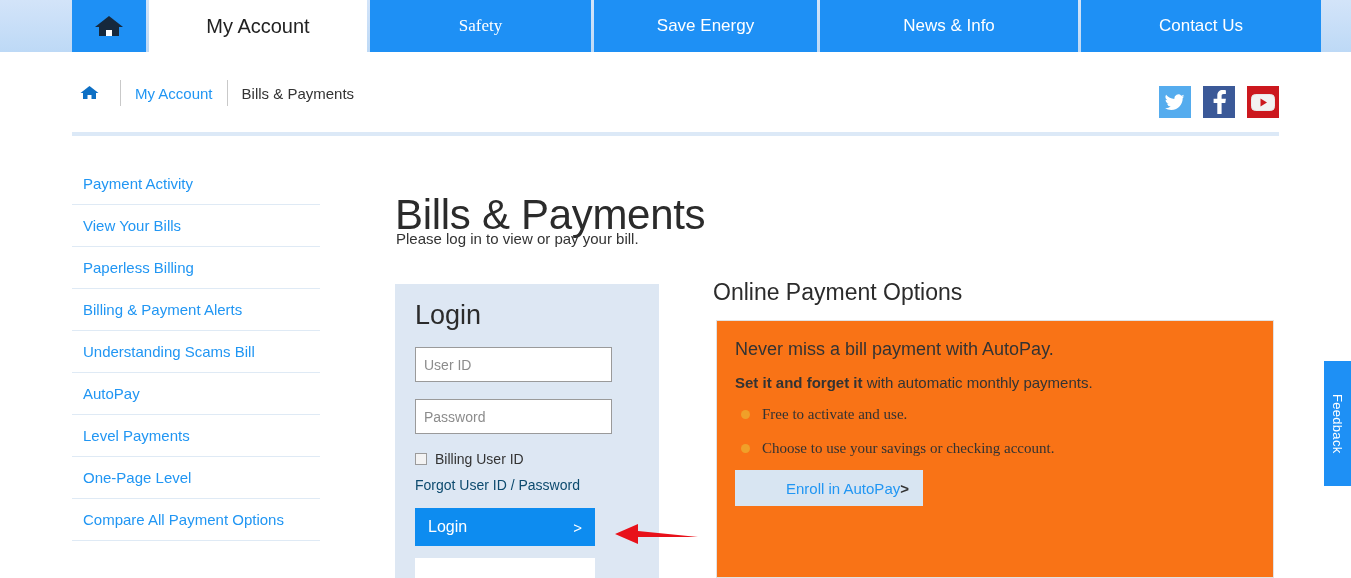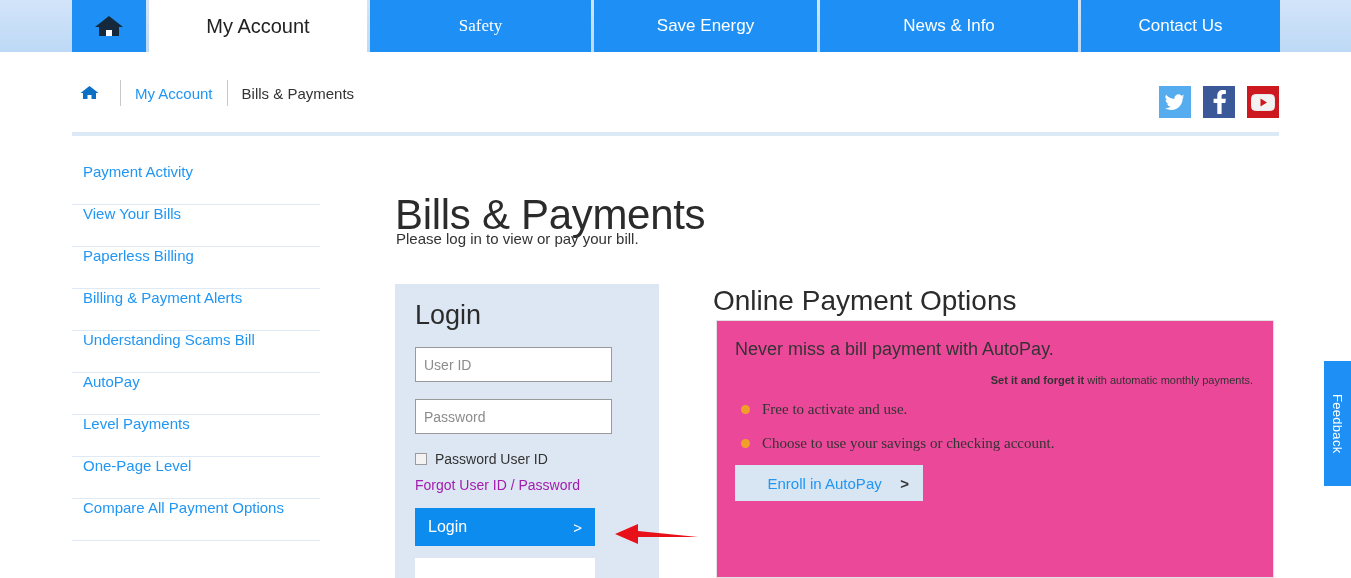--- a/index.html
+++ b/index.html
@@ -32,21 +32,21 @@
     display:flex; align-items:center; justify-content:center;
     font-size:17px; margin-right:3px;
   }
   .nav-item.active{
     background:#ffffff; color:#222222; font-size:20px;
   }
   .w-account{ width:218px; }
   .w-safety{ width:221px;font-family:Liberation Serif, serif; }
   .w-save{ width:223px; }
   .w-news{ width:258px; }
-  .w-contact{ width:199px; margin-right:0; }
+  .w-contact{ width:240px; margin-right:0; }
 
   
   .crumbbar{
     position:absolute; left:72px; top:52px; width:1207px; height:82px;
     background:#ffffff;
     display:flex; align-items:center;
   }
   .crumb-left{ display:flex; align-items:center; height:28px; }
   .crumb-home{ width:34px; display:flex; align-items:center; justify-content:center; }
   .crumb-sep{ width:1px; height:26px; background:#c9c9c9; margin:0 14px; }
@@ -65,21 +65,21 @@
   .divider{
     position:absolute; left:72px; top:132px; width:1207px; height:4px;
     background:#dce9f7;
   }
 
   
   .sidebar{
     position:absolute; left:72px; top:163px; width:248px;
   }
   .side-item{
-    height:42px; display:flex; align-items:flex-start;
+    height:42px; display:flex; align-items:center;
     border-bottom:1px solid #dfeaf5;
     padding-left:11px;
   }
   .side-item a{
     color:#2196f3; font-size:15px; text-decoration:none;
   }
 
   
   .page-title{
     position:absolute; left:395px; top:163px;
@@ -109,21 +109,21 @@
     border-radius:0;
   }
   .login-input::placeholder{ color:#8c8c8c; }
   .remember-row{ display:flex; align-items:center; margin-bottom:10px; }
   .cbox{
     width:12px; height:12px; border:1px solid #9b9b9b; background:#f3f3f3;
     margin-right:8px; display:inline-block;
   }
   .remember-lbl{ font-size:14px; color:#333333; }
   .forgot{
-    display:block; color:#a21caf; font-size:14px; text-decoration:none;
+    display:block; color:#0c4a6e; font-size:14px; text-decoration:none;
     margin-bottom:15px;
   }
   .btn-login{
     width:180px; height:38px; background:#0d8cf0; border:none;
     color:#ffffff; font-family:"Liberation Sans", sans-serif; font-size:16px;
     display:flex; align-items:center; padding:0 13px;
     cursor:pointer;
   }
   .btn-login .lbl{ flex:1; text-align:left; }
   .btn-login .chev{ font-size:15px; }
@@ -132,46 +132,46 @@
   }
 
   
   .annot-arrow{
     position:absolute; left:612px; top:518px; width:86px; height:32px;
     pointer-events:none;
   }
 
   
   .opt-title{
-    position:absolute; left:713px; top:285px;
-    font-size:28px; font-weight:400; color:#2b2b2b;
+    position:absolute; left:713px; top:279px;
+    font-size:23px; font-weight:400; color:#2b2b2b;
   }
   .autopay-box{
     position:absolute; left:716px; top:320px; width:558px; height:258px;
-    border:1px solid #e2e2e2; background:#ec4899;
+    border:1px solid #e2e2e2; background:#f97316;
     padding:18px 20px 0 18px;
   }
   .ap-head{ font-size:18px; color:#333333; margin:0 0 14px 0; }
-  .ap-sub{ font-size:11px; color:#333333; margin:0 0 12px 0;text-align:right; }
+  .ap-sub{ font-size:15px; color:#333333; margin:0 0 12px 0; }
   .ap-sub b{ font-weight:bold; }
   .ap-list{ list-style:none; margin:0; padding:0;font-family:Liberation Serif, serif; }
   .ap-list li{
     position:relative; padding-left:27px; margin-bottom:11px;
     font-size:15px; color:#333333; line-height:1.5; max-width:515px;
   }
   .ap-list li::before{
     content:""; position:absolute; left:6px; top:7px;
     width:9px; height:9px; border-radius:50%; background:#f0a029;
   }
   .btn-enroll{
     margin-top:5px; width:188px; height:36px; background:#d8e5f2;
     border:none; display:flex; align-items:center; padding:0 14px;
     cursor:pointer; font-family:"Liberation Sans", sans-serif;
   }
-  .btn-enroll .lbl{ flex:1; text-align:center; color:#2196f3; font-size:15px; }
+  .btn-enroll .lbl{ flex:1; text-align:right; color:#2196f3; font-size:15px; }
   .btn-enroll .chev{ color:#333333; font-size:15px; font-weight:bold; }
 
   
   .feedback{
     position:absolute; right:0; top:361px; width:27px; height:125px;
     background:#1e90f5; color:#ffffff;
     display:flex; align-items:center; justify-content:center;
     cursor:pointer;
   }
   .feedback span{
@@ -278,21 +278,21 @@
 
 <h1 class="page-title">Bills &amp; Payments</h1>
 <div class="page-sub">Please log in to view or pay your bill.</div>
 
 <div class="login-card">
   <div class="login-title">Login</div>
   <input class="login-input" type="text" placeholder="User ID" style="">
   <input class="login-input" type="password" placeholder="Password" style="">
   <div class="remember-row">
     <span class="cbox"></span>
-    <span class="remember-lbl">Password User ID</span>
+    <span class="remember-lbl">Billing User ID</span>
   </div>
   <a class="forgot" href="#">Forgot User ID / Password</a>
   <button class="btn-login">
     <span class="lbl">Login</span>
     <span class="chev">&gt;</span>
   </button>
   <div class="login-extra"></div>
 </div>
 
 <svg class="annot-arrow" viewBox="0 0 86 32">

